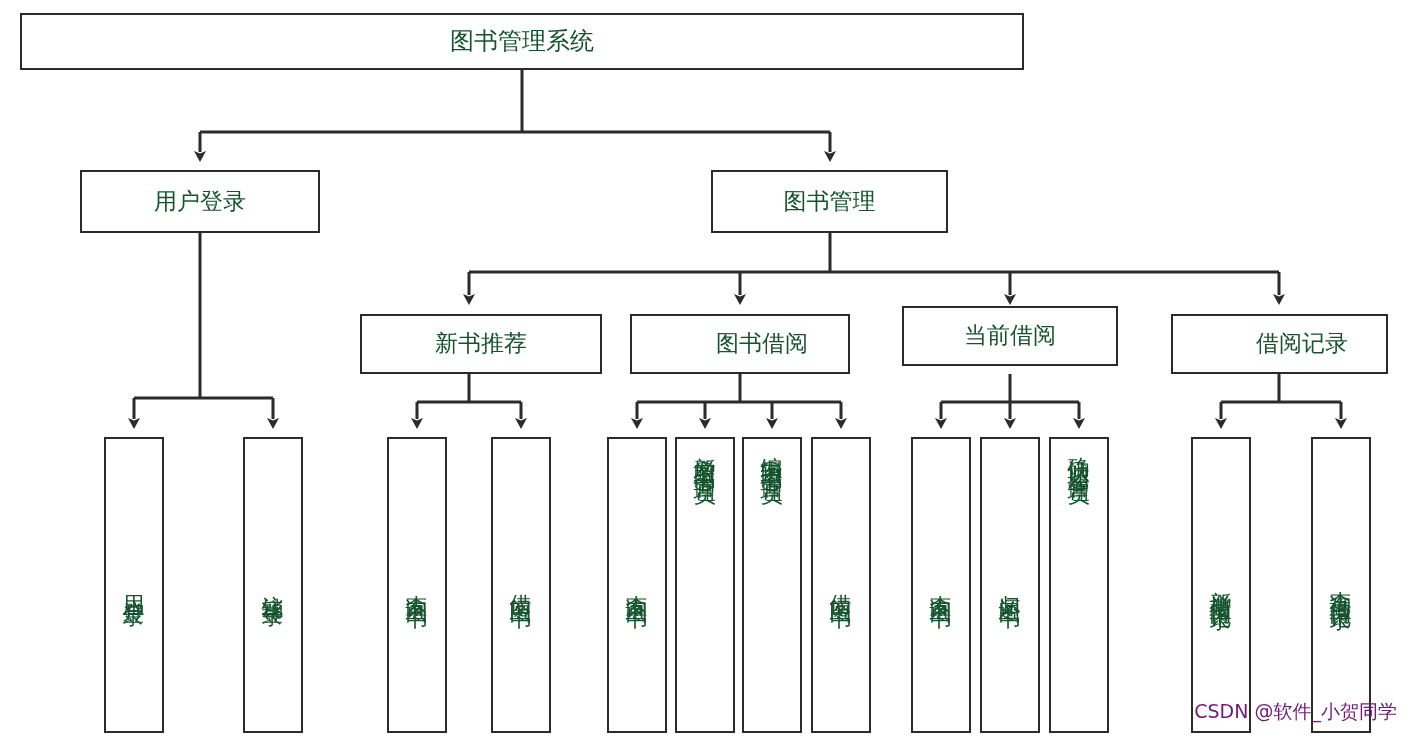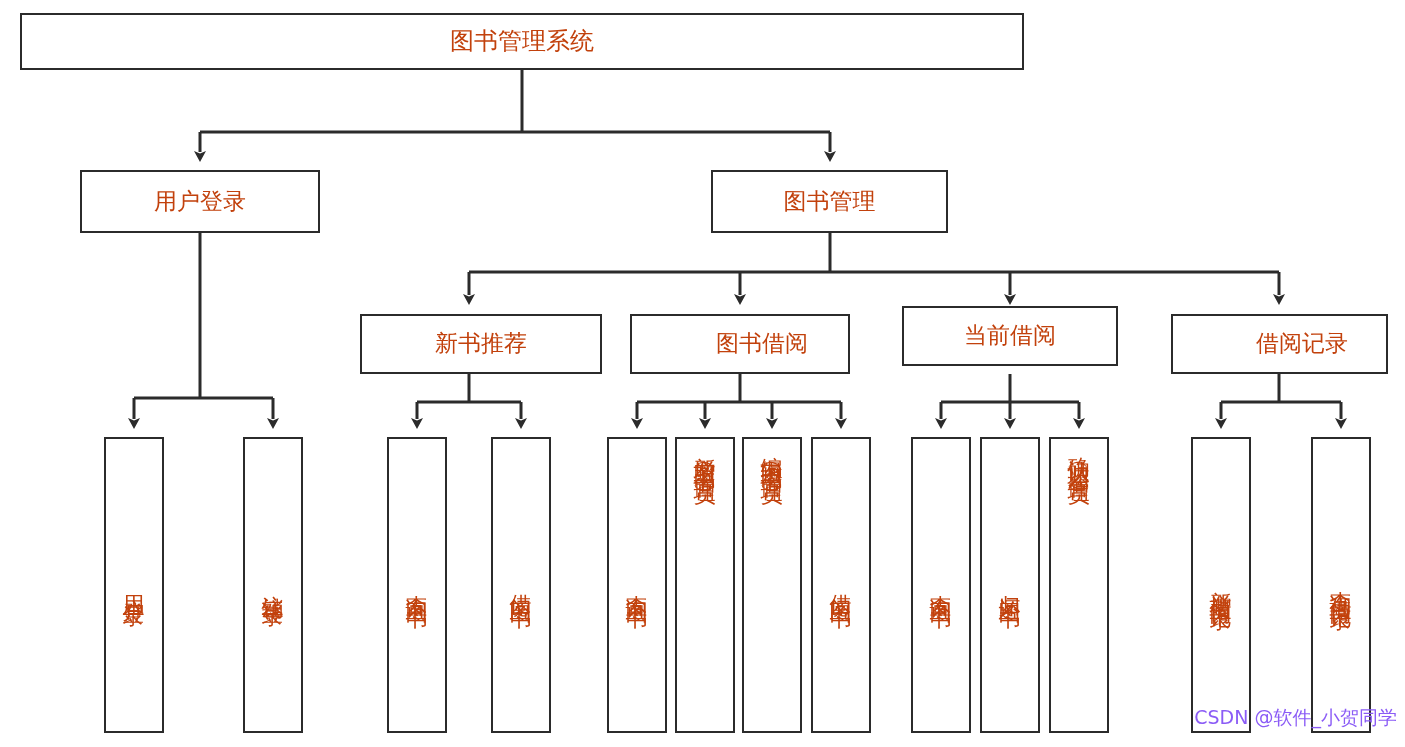--- a/index.html
+++ b/index.html
@@ -13,21 +13,21 @@
   .node{
     position:absolute;
     box-sizing:border-box;
     background:#ffffff;
     border:2.5px solid #2b2b2b;
     display:flex;
     align-items:center;
     justify-content:center;
   }
   .node .label{
-    color:#c2410c;
+    color:#14532d;
     line-height:1.18;
     text-align:center;
     white-space:nowrap;
   }
 
   
   .node.h .label{ font-size:23px; }
   .node.title .label{ font-size:24px; }
 
   
@@ -42,23 +42,23 @@
     font-size:22px;
     letter-spacing:4px;
     line-height:1.05;
     white-space:nowrap;
   }
   .node.v.center{ align-items:center; }
 
   .watermark{
     position:absolute;
     right:8px;
-    bottom:16px;
+    bottom:22px;
     font-size:19px;
-    color:#8b5cf6;
+    color:#701a75;
     white-space:nowrap;
     pointer-events:none;
     font-family:"DejaVu Sans","Liberation Sans",sans-serif;
   }
 </style>
 </head>
 <body>
 
 <svg id="diagram" viewBox="0 0 1405 747" xmlns="http://www.w3.org/2000/svg">
   <defs>

